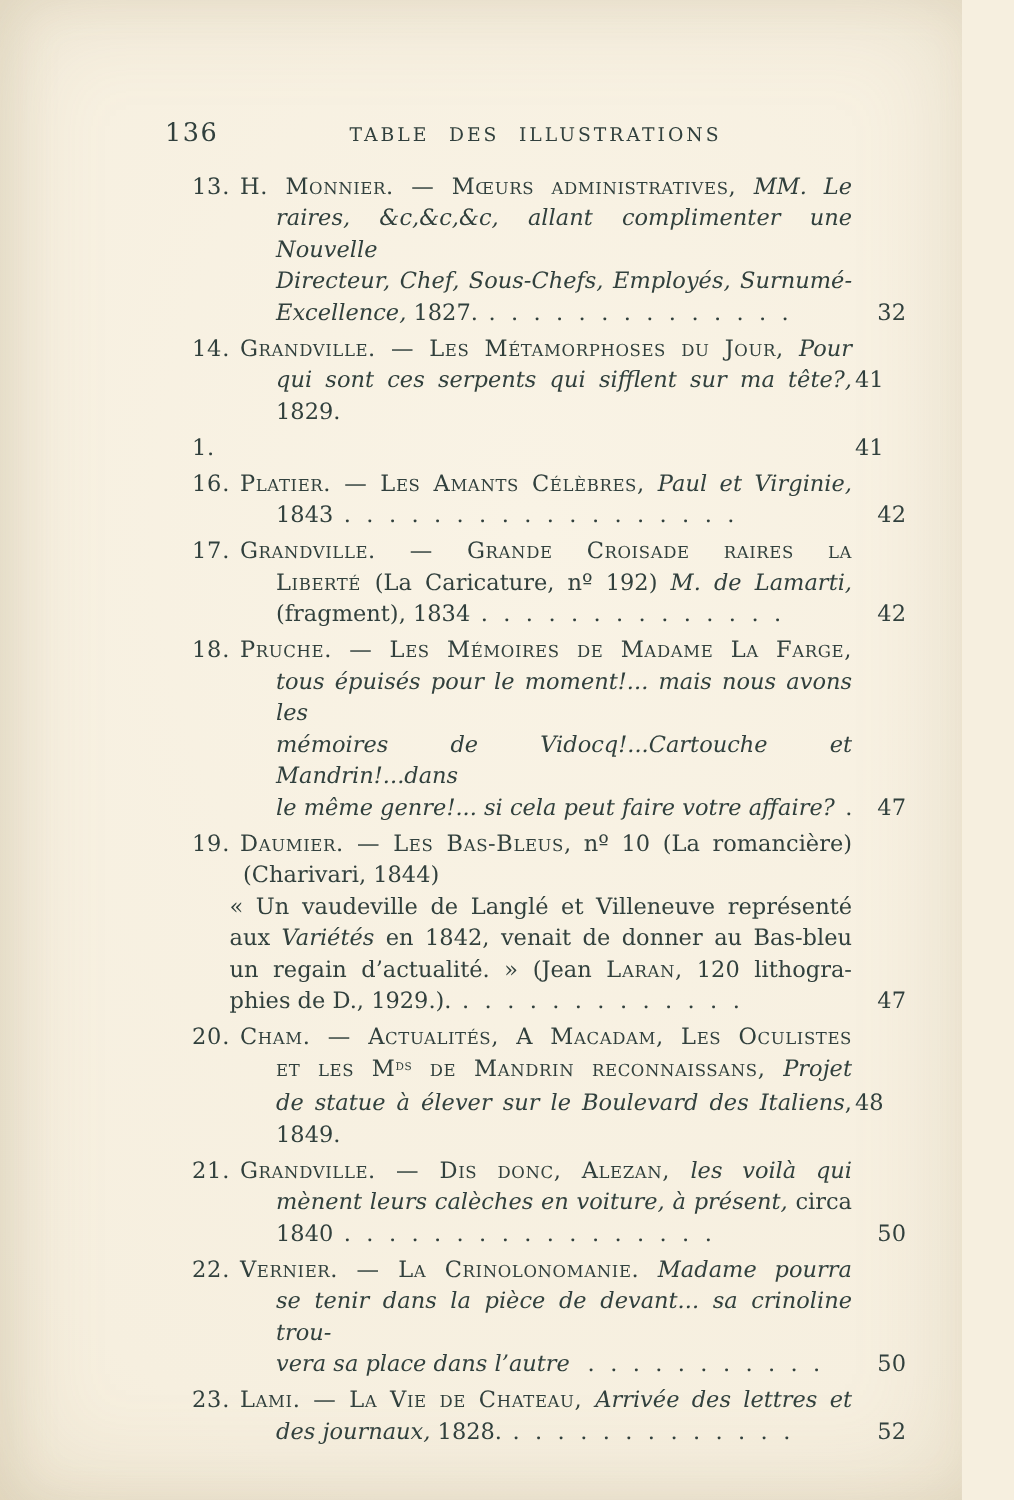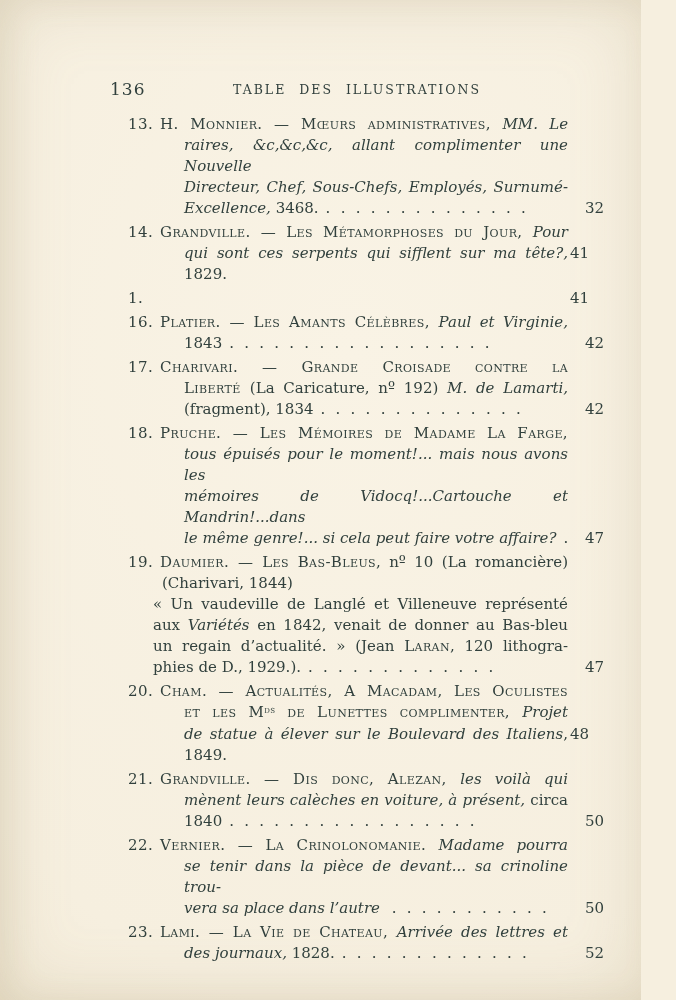--- a/index.html
+++ b/index.html
@@ -74,21 +74,21 @@
     <span class="running-title">TABLE DES ILLUSTRATIONS</span>
   </div>
   <div class="list">
       <div class="entry">
         <span class="num">13.</span>
         <div class="lines">
           <div class="line j"><span class="txt"><span class="r sc">H. Monnier. — Mœurs administratives, </span><span class="r it">MM. Le</span></span></div>
           <div class="line j ind-a"><span class="txt"><span class="r it">raires, &amp;c,&amp;c,&amp;c, allant complimenter une Nouvelle</span></span></div>
           <div class="line j ind-a"><span class="txt"><span class="r it">Directeur, Chef, Sous-Chefs, Employés, Surnumé-</span></span></div>
           <div class="line ind-a lead">
-            <span class="txt"><span class="r it">Excellence, </span><span class="r rm">3468.</span></span>
+            <span class="txt"><span class="r it">Excellence, </span><span class="r rm">1827.</span></span>
             <span class="leader">. . . . . . . . . . . . . .</span>
             <span class="pg">32</span>
           </div>
         </div>
       </div>
       <div class="entry">
         <span class="num">14.</span>
         <div class="lines">
           <div class="line j"><span class="txt"><span class="r sc">Grandville. — Les Métamorphoses du Jour, </span><span class="r it">Pour</span></span></div>
           <div class="line j ind-a"><span class="txt"><span class="r it">qui sont ces serpents qui sifflent sur ma tête?, </span><span class="r rm">1829.</span></span><span class="pg">41</span></div>
@@ -107,21 +107,21 @@
           <div class="line ind-a lead">
             <span class="txt"><span class="r rm">1843</span></span>
             <span class="leader">. . . . . . . . . . . . . . . . . .</span>
             <span class="pg">42</span>
           </div>
         </div>
       </div>
       <div class="entry">
         <span class="num">17.</span>
         <div class="lines">
-          <div class="line j"><span class="txt"><span class="r sc">Charivari. — Grande Croisade contre la</span></span></div>
+          <div class="line j"><span class="txt"><span class="r sc">Grandville. — Grande Croisade raires la</span></span></div>
           <div class="line j ind-a"><span class="txt"><span class="r sc">Liberté </span><span class="r rm">(La Caricature, nº 192) </span><span class="r it">M. de Lamarti,</span></span></div>
           <div class="line ind-a lead">
             <span class="txt"><span class="r rm">(fragment), 1834</span></span>
             <span class="leader">. . . . . . . . . . . . . .</span>
             <span class="pg">42</span>
           </div>
         </div>
       </div>
       <div class="entry">
         <span class="num">18.</span>
@@ -148,21 +148,21 @@
             <span class="txt"><span class="r rm">phies de D., 1929.).</span></span>
             <span class="leader">. . . . . . . . . . . . .</span>
             <span class="pg">47</span>
           </div>
         </div>
       </div>
       <div class="entry">
         <span class="num">20.</span>
         <div class="lines">
           <div class="line j"><span class="txt"><span class="r sc">Cham. — Actualités, A Macadam, Les Oculistes</span></span></div>
-          <div class="line j ind-a"><span class="txt"><span class="r sc">et les M</span><span class="r scsup">ds</span><span class="r sc"> de Lunettes complimenter, </span><span class="r it">Projet</span></span></div>
+          <div class="line j ind-a"><span class="txt"><span class="r sc">et les M</span><span class="r scsup">ds</span><span class="r sc"> de Mandrin reconnaissans, </span><span class="r it">Projet</span></span></div>
           <div class="line j ind-a"><span class="txt"><span class="r it">de statue à élever sur le Boulevard des Italiens</span><span class="r rm">, 1849.</span></span><span class="pg">48</span></div>
         </div>
       </div>
       <div class="entry">
         <span class="num">21.</span>
         <div class="lines">
           <div class="line j"><span class="txt"><span class="r sc">Grandville. — Dis donc, Alezan, </span><span class="r it">les voilà qui</span></span></div>
           <div class="line j ind-a"><span class="txt"><span class="r it">mènent leurs calèches en voiture, à présent, </span><span class="r rm">circa</span></span></div>
           <div class="line ind-a lead">
             <span class="txt"><span class="r rm">1840</span></span>

